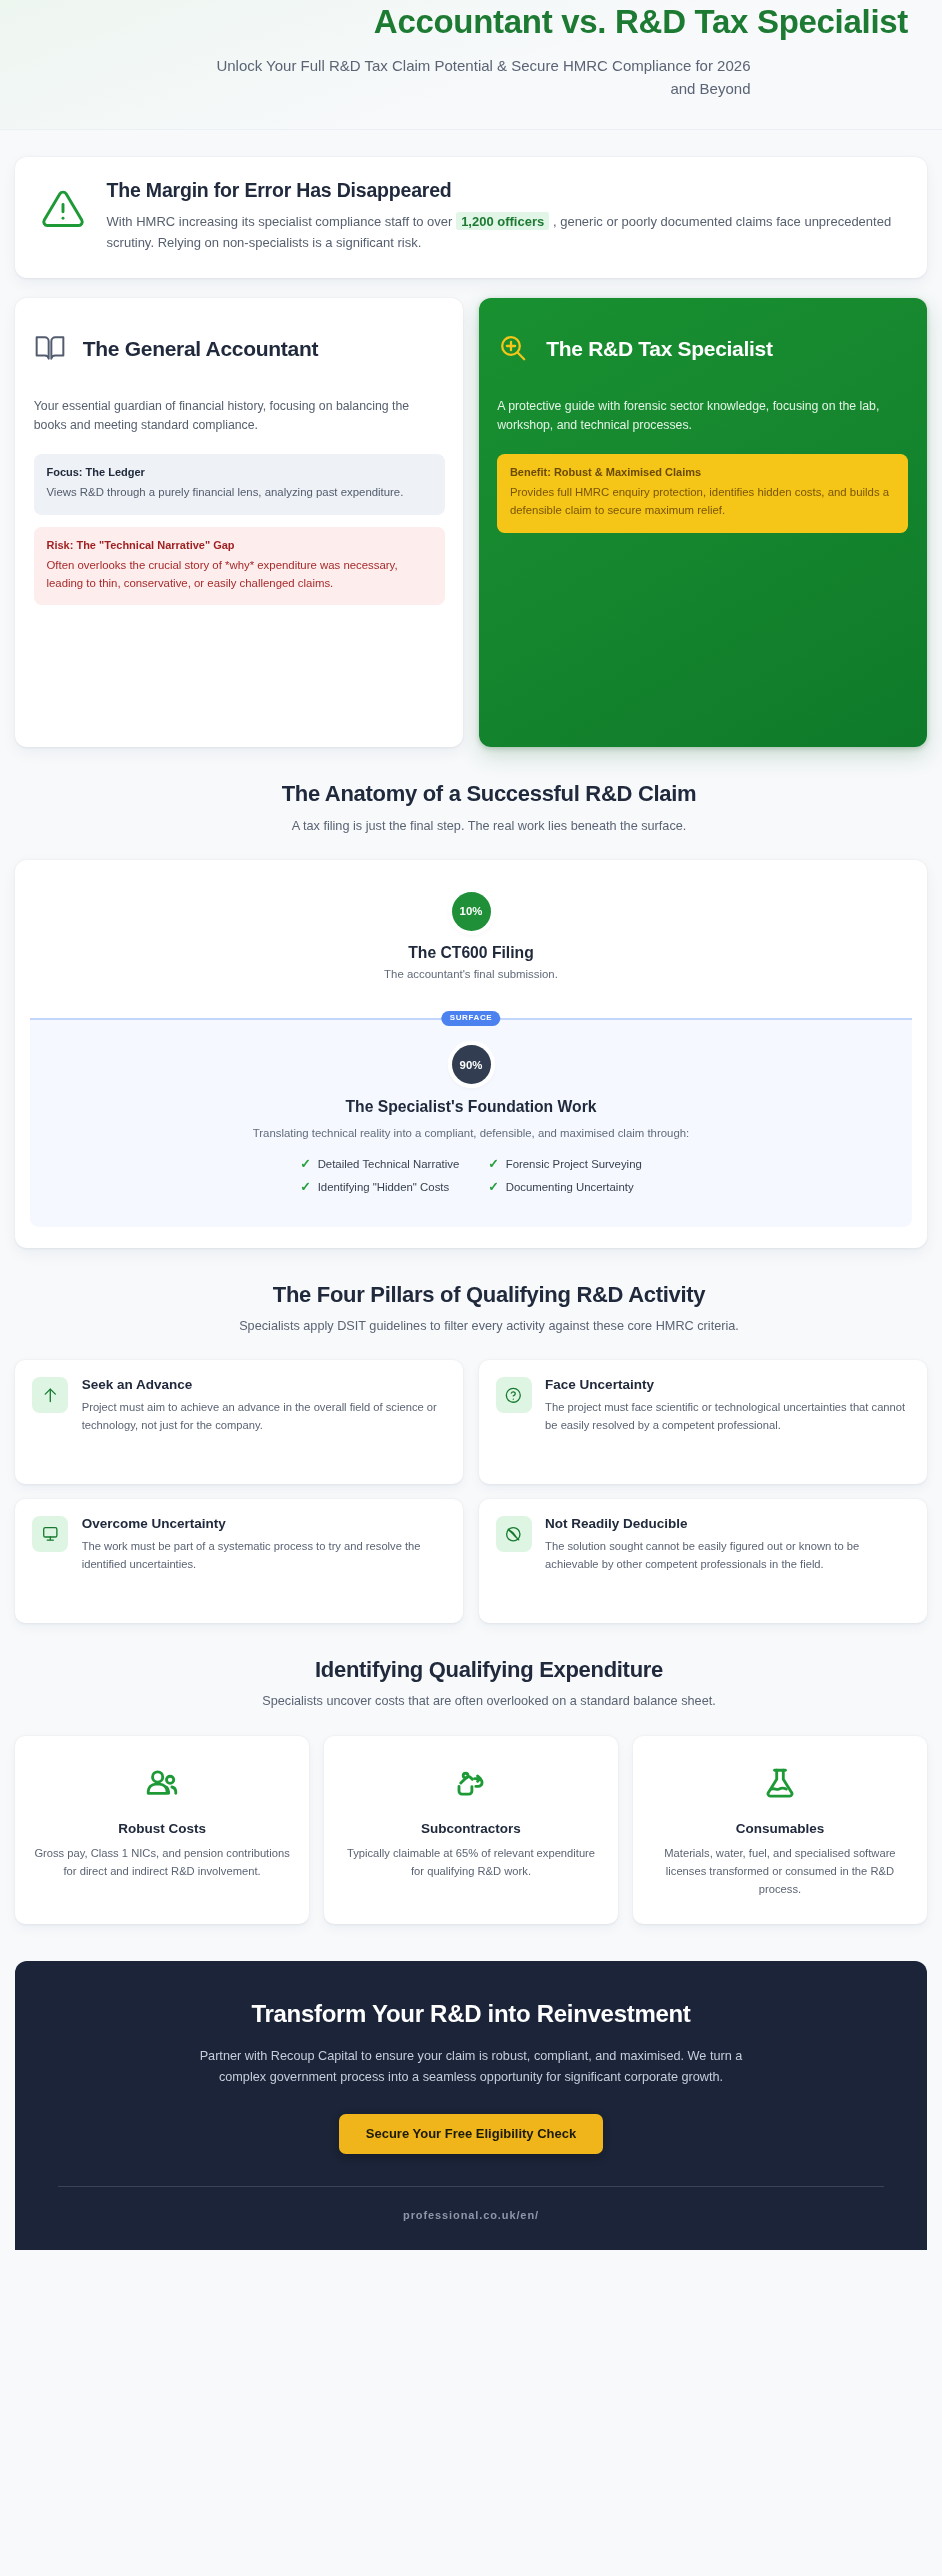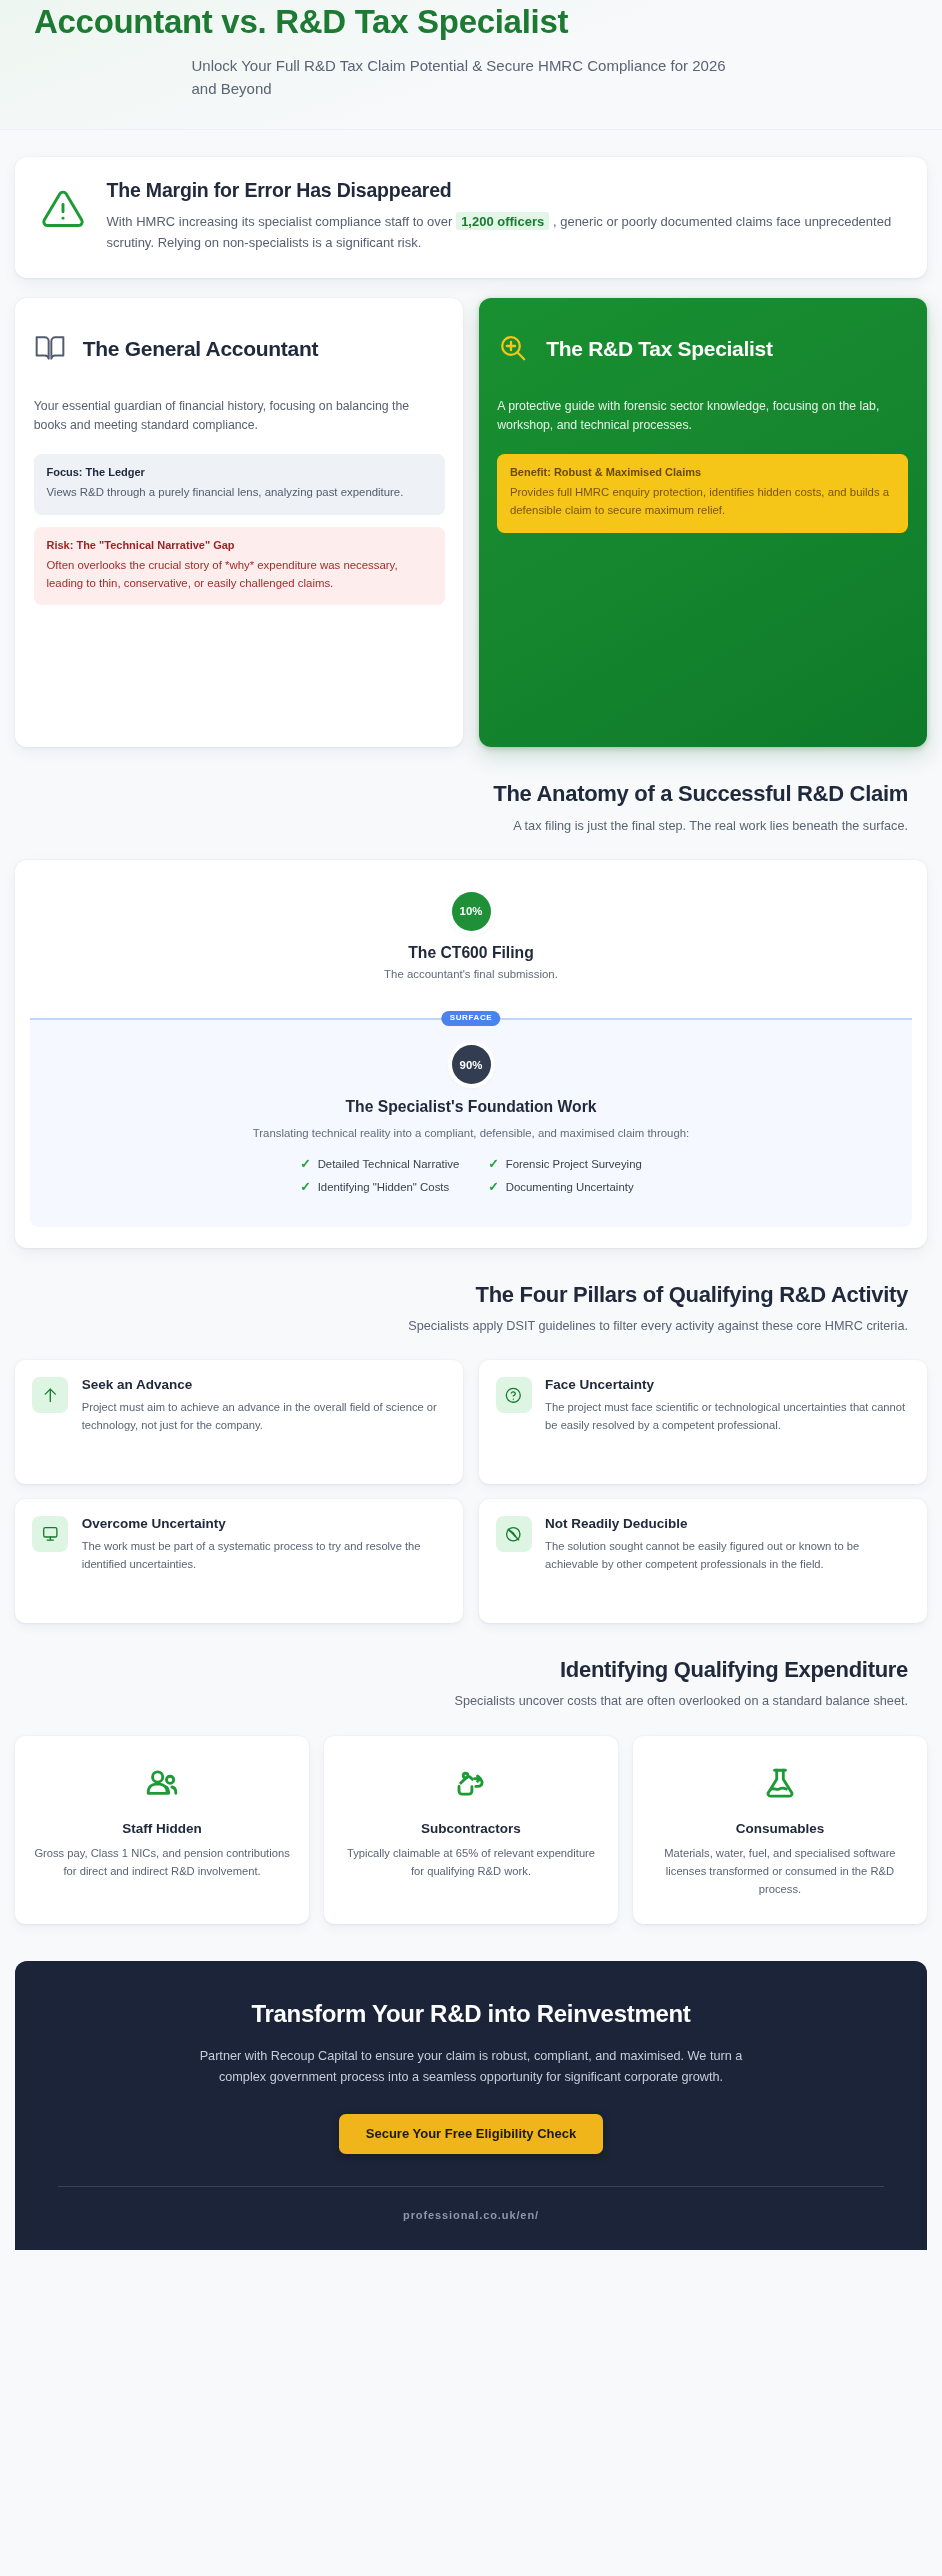--- a/index.html
+++ b/index.html
@@ -12,21 +12,21 @@
     -webkit-font-smoothing: antialiased;
   }
   body { width: 942px; overflow-x: hidden; }
 
   .page { width: 942px; }
 
   
   .hero {
     background: linear-gradient(160deg, #eef6f0 0%, #f7f9fb 55%, #f7f9fb 100%);
     padding: 0 34px 29px 34px;
-    text-align: left;
+    text-align: right;
     border-bottom: 0.8px solid #eceff3;
   }
   .hero h1 {
     font-size: 33px;
     line-height: 39px;
     font-weight: 700;
     color: #1d7a32;
     letter-spacing: -0.3px;
     padding-top: 1.7px;
   }
@@ -130,21 +130,21 @@
 
   .box-dgreen { background: #0d6625; }
   .box-dgreen h4 { color: #ffffff; }
   .box-dgreen p { color: #dff0e2; }
 
   .box-gold { background: #f5c518; }
   .box-gold h4 { color: #6b4a04; }
   .box-gold p { color: #7a5606; }
 
   
-  .sec-head { text-align: right; padding: 34px 34px 5.1px 34px; margin-left: 36px; }
+  .sec-head { text-align: center; padding: 34px 34px 5.1px 34px; margin-left: 36px; }
   .sec-head h2 {
     font-size: 22px;
     font-weight: 700;
     color: #202a3c;
     letter-spacing: -0.3px;
   }
   .sec-head p {
     margin-top: 9.3px;
     font-size: 12.7px;
     line-height: 19.5px;
@@ -526,21 +526,21 @@
       <article class="exp-card">
         <div class="exp-ic">
           <svg width="36" height="36" viewBox="0 0 24 24" fill="none" stroke="#1d9a36" stroke-width="1.9" stroke-linecap="round" stroke-linejoin="round">
             <path d="M2.8 18.2v-1.1a5 5 0 0 1 5-5h2.6a5 5 0 0 1 5 5v1.1z"></path>
             <circle cx="9.1" cy="7.3" r="3.4"></circle>
             <path d="M16.4 18.2v-1.1a4 4 0 0 0-1.4-3"></path>
             <circle cx="17.4" cy="9.2" r="2.4"></circle>
             <path d="M21.2 18.2v-1a3.4 3.4 0 0 0-2.6-3.2"></path>
           </svg>
         </div>
-        <h4>Staff Hidden</h4>
+        <h4>Robust Costs</h4>
         <p>Gross pay, Class 1 NICs, and pension contributions for direct and indirect R&amp;D involvement.</p>
       </article>
 
       <article class="exp-card">
         <div class="exp-ic">
           <svg width="36" height="36" viewBox="0 0 24 24" fill="none" stroke="#1d9a36" stroke-width="1.9" stroke-linecap="round" stroke-linejoin="round">
             <path d="M5.2 11.4 9 7.6a1.9 1.9 0 0 1 2.7 0l1.2 1.2"></path>
             <path d="M4 13.6v3.1a2 2 0 0 0 2 2h4.6a2 2 0 0 0 2-2v-3"></path>
             <circle cx="8.4" cy="6.4" r="1.6"></circle>
             <path d="M14.4 8.4h2.4a2.6 2.6 0 0 1 0 5.2h-1.6"></path>

